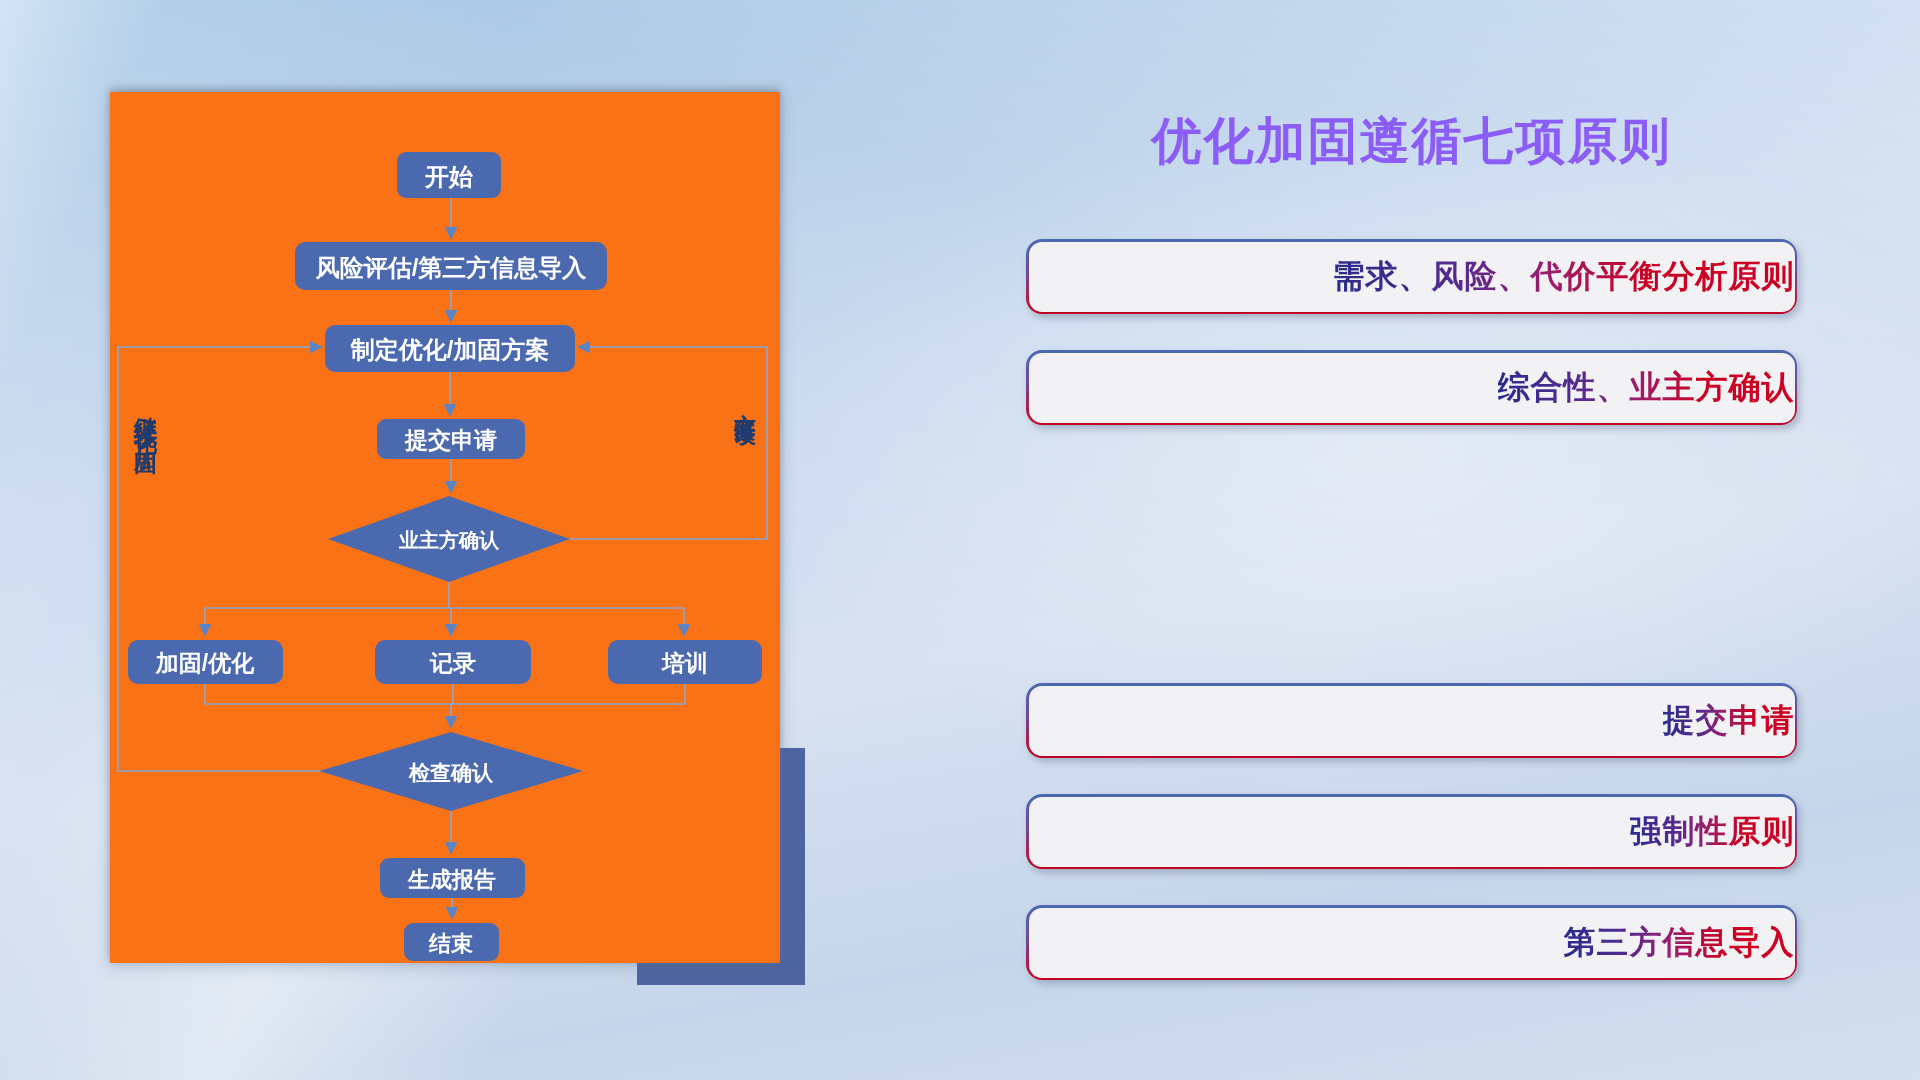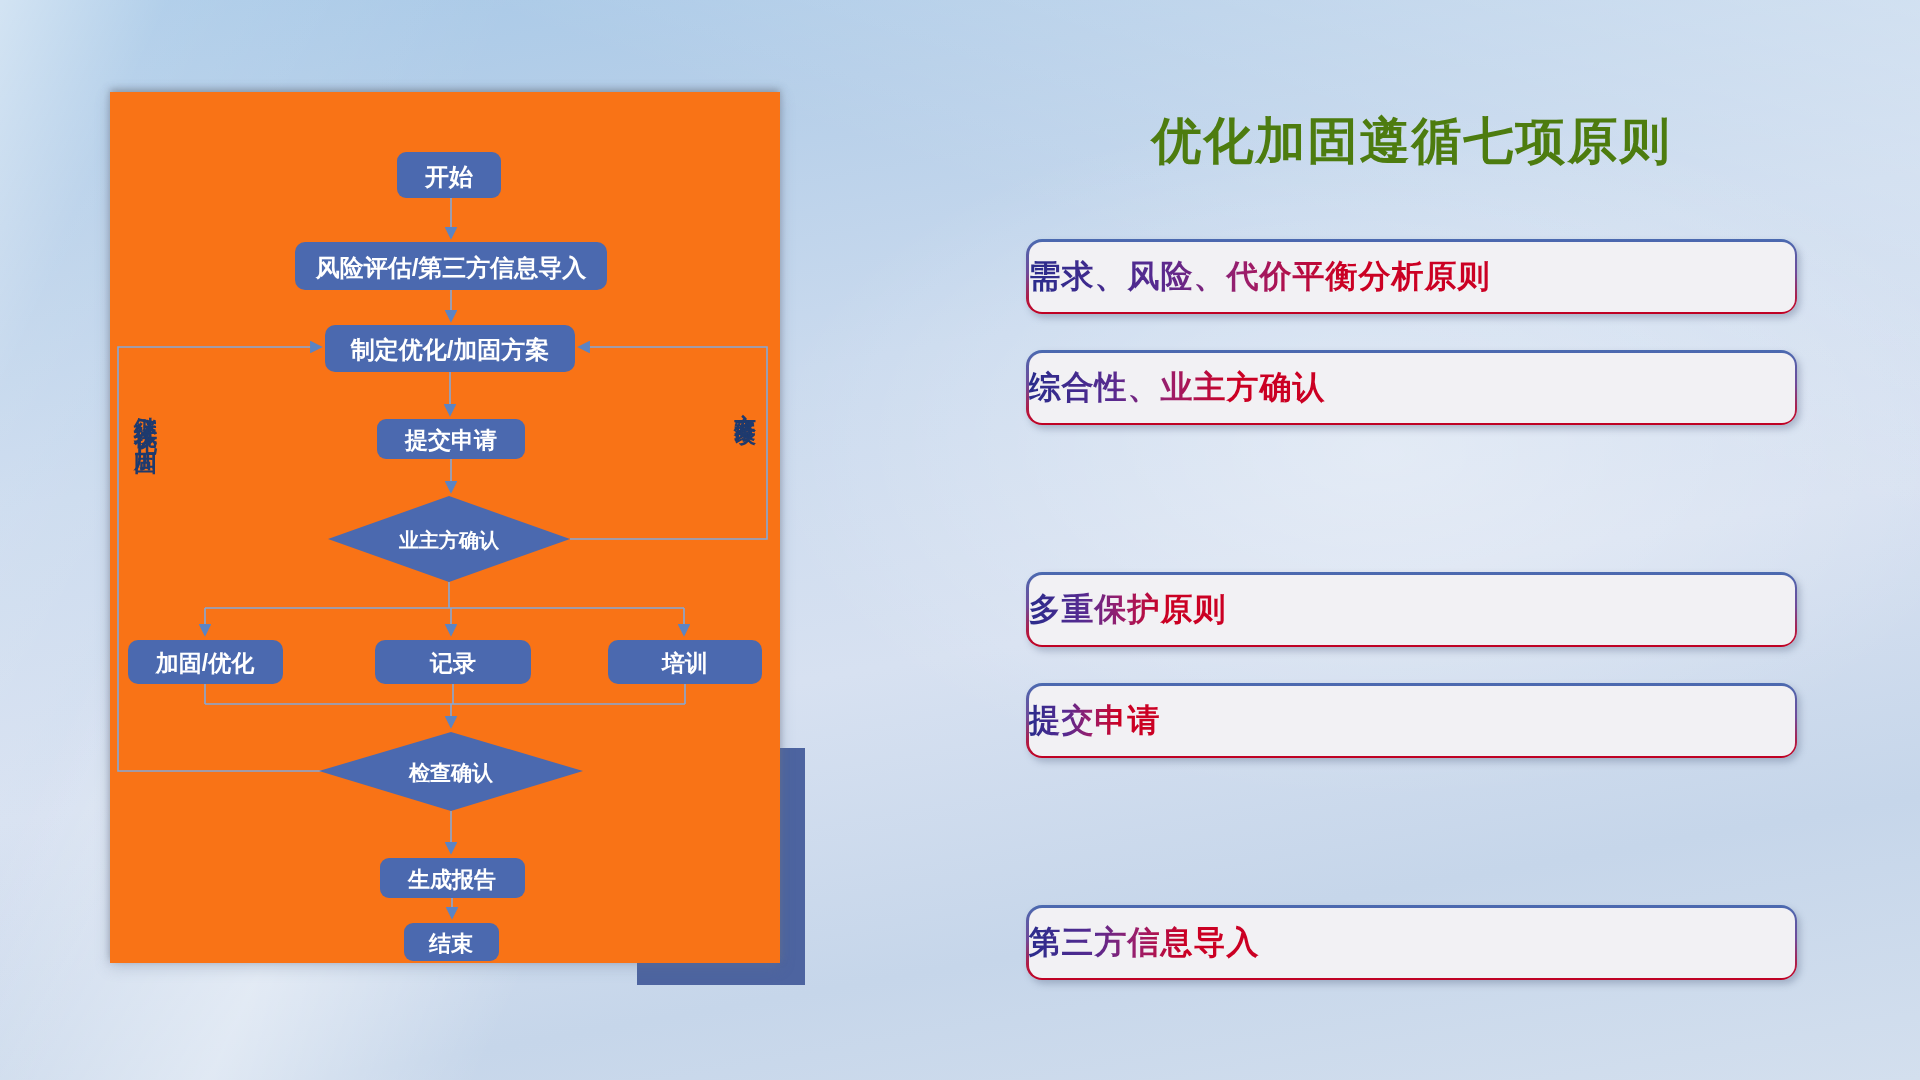--- a/index.html
+++ b/index.html
@@ -38,31 +38,31 @@
   .side-label{
     position:absolute;writing-mode:vertical-rl;color:#1e3a6e;font-weight:700;
     font-size:23px;letter-spacing:5px;line-height:1;z-index:3;
   }
   .side-label.left{left:24px;top:306px;}
   .side-label.right{left:624px;top:303px;font-size:22px;letter-spacing:4px;}
   
   .panel{position:absolute;left:1026px;top:0;width:771px;height:1080px;z-index:2;}
   .panel-title{
     position:absolute;left:0;top:108px;width:100%;text-align:center;
-    font-size:50px;font-weight:700;color:#4d7c0f;letter-spacing:2px;
+    font-size:50px;font-weight:700;color:#8b5cf6;letter-spacing:2px;
   }
   .pbox{
     position:absolute;left:0;width:771px;height:75px;border-radius:16px;
     background:linear-gradient(180deg,#4a6ab0 0%, #6f4a9a 45%, #b5183f 82%, #c00022 100%);
     padding:2.5px;box-sizing:border-box;
     box-shadow:3px 4px 7px rgba(96,110,140,0.40);
   }
   .pbox-inner{
     width:100%;height:100%;border-radius:13px;background:#f2f1f4;
-    display:flex;align-items:center;justify-content:flex-start;
+    display:flex;align-items:center;justify-content:flex-end;
   }
   .pbox-text{
     font-size:32px;font-weight:600;letter-spacing:1px;
     background:linear-gradient(90deg,#2a2c8c 0%, #572a90 28%, #9c1d6a 47%, #cb0023 68%, #cb0023 100%);
     -webkit-background-clip:text;background-clip:text;
     -webkit-text-fill-color:transparent;color:#cb0023;
   }
 </style>
 </head>
 <body>
@@ -143,28 +143,28 @@
   <div class="pbox" style="top:239px">
     <div class="pbox-inner">
       <span class="pbox-text">需求、风险、代价平衡分析原则</span>
     </div>
   </div>
   <div class="pbox" style="top:350px">
     <div class="pbox-inner">
       <span class="pbox-text">综合性、业主方确认</span>
     </div>
   </div>
-  <div class="pbox" style="top:572px">
-    <div class="pbox-inner">
-      <span class="pbox-text">多重保护原则</span>
-    </div>
-  </div>
   <div class="pbox" style="top:683px">
     <div class="pbox-inner">
       <span class="pbox-text">提交申请</span>
+    </div>
+  </div>
+  <div class="pbox" style="top:794px">
+    <div class="pbox-inner">
+      <span class="pbox-text">强制性原则</span>
     </div>
   </div>
   <div class="pbox" style="top:905px">
     <div class="pbox-inner">
       <span class="pbox-text">第三方信息导入</span>
     </div>
   </div>
 </div>
 
 </body></html>

